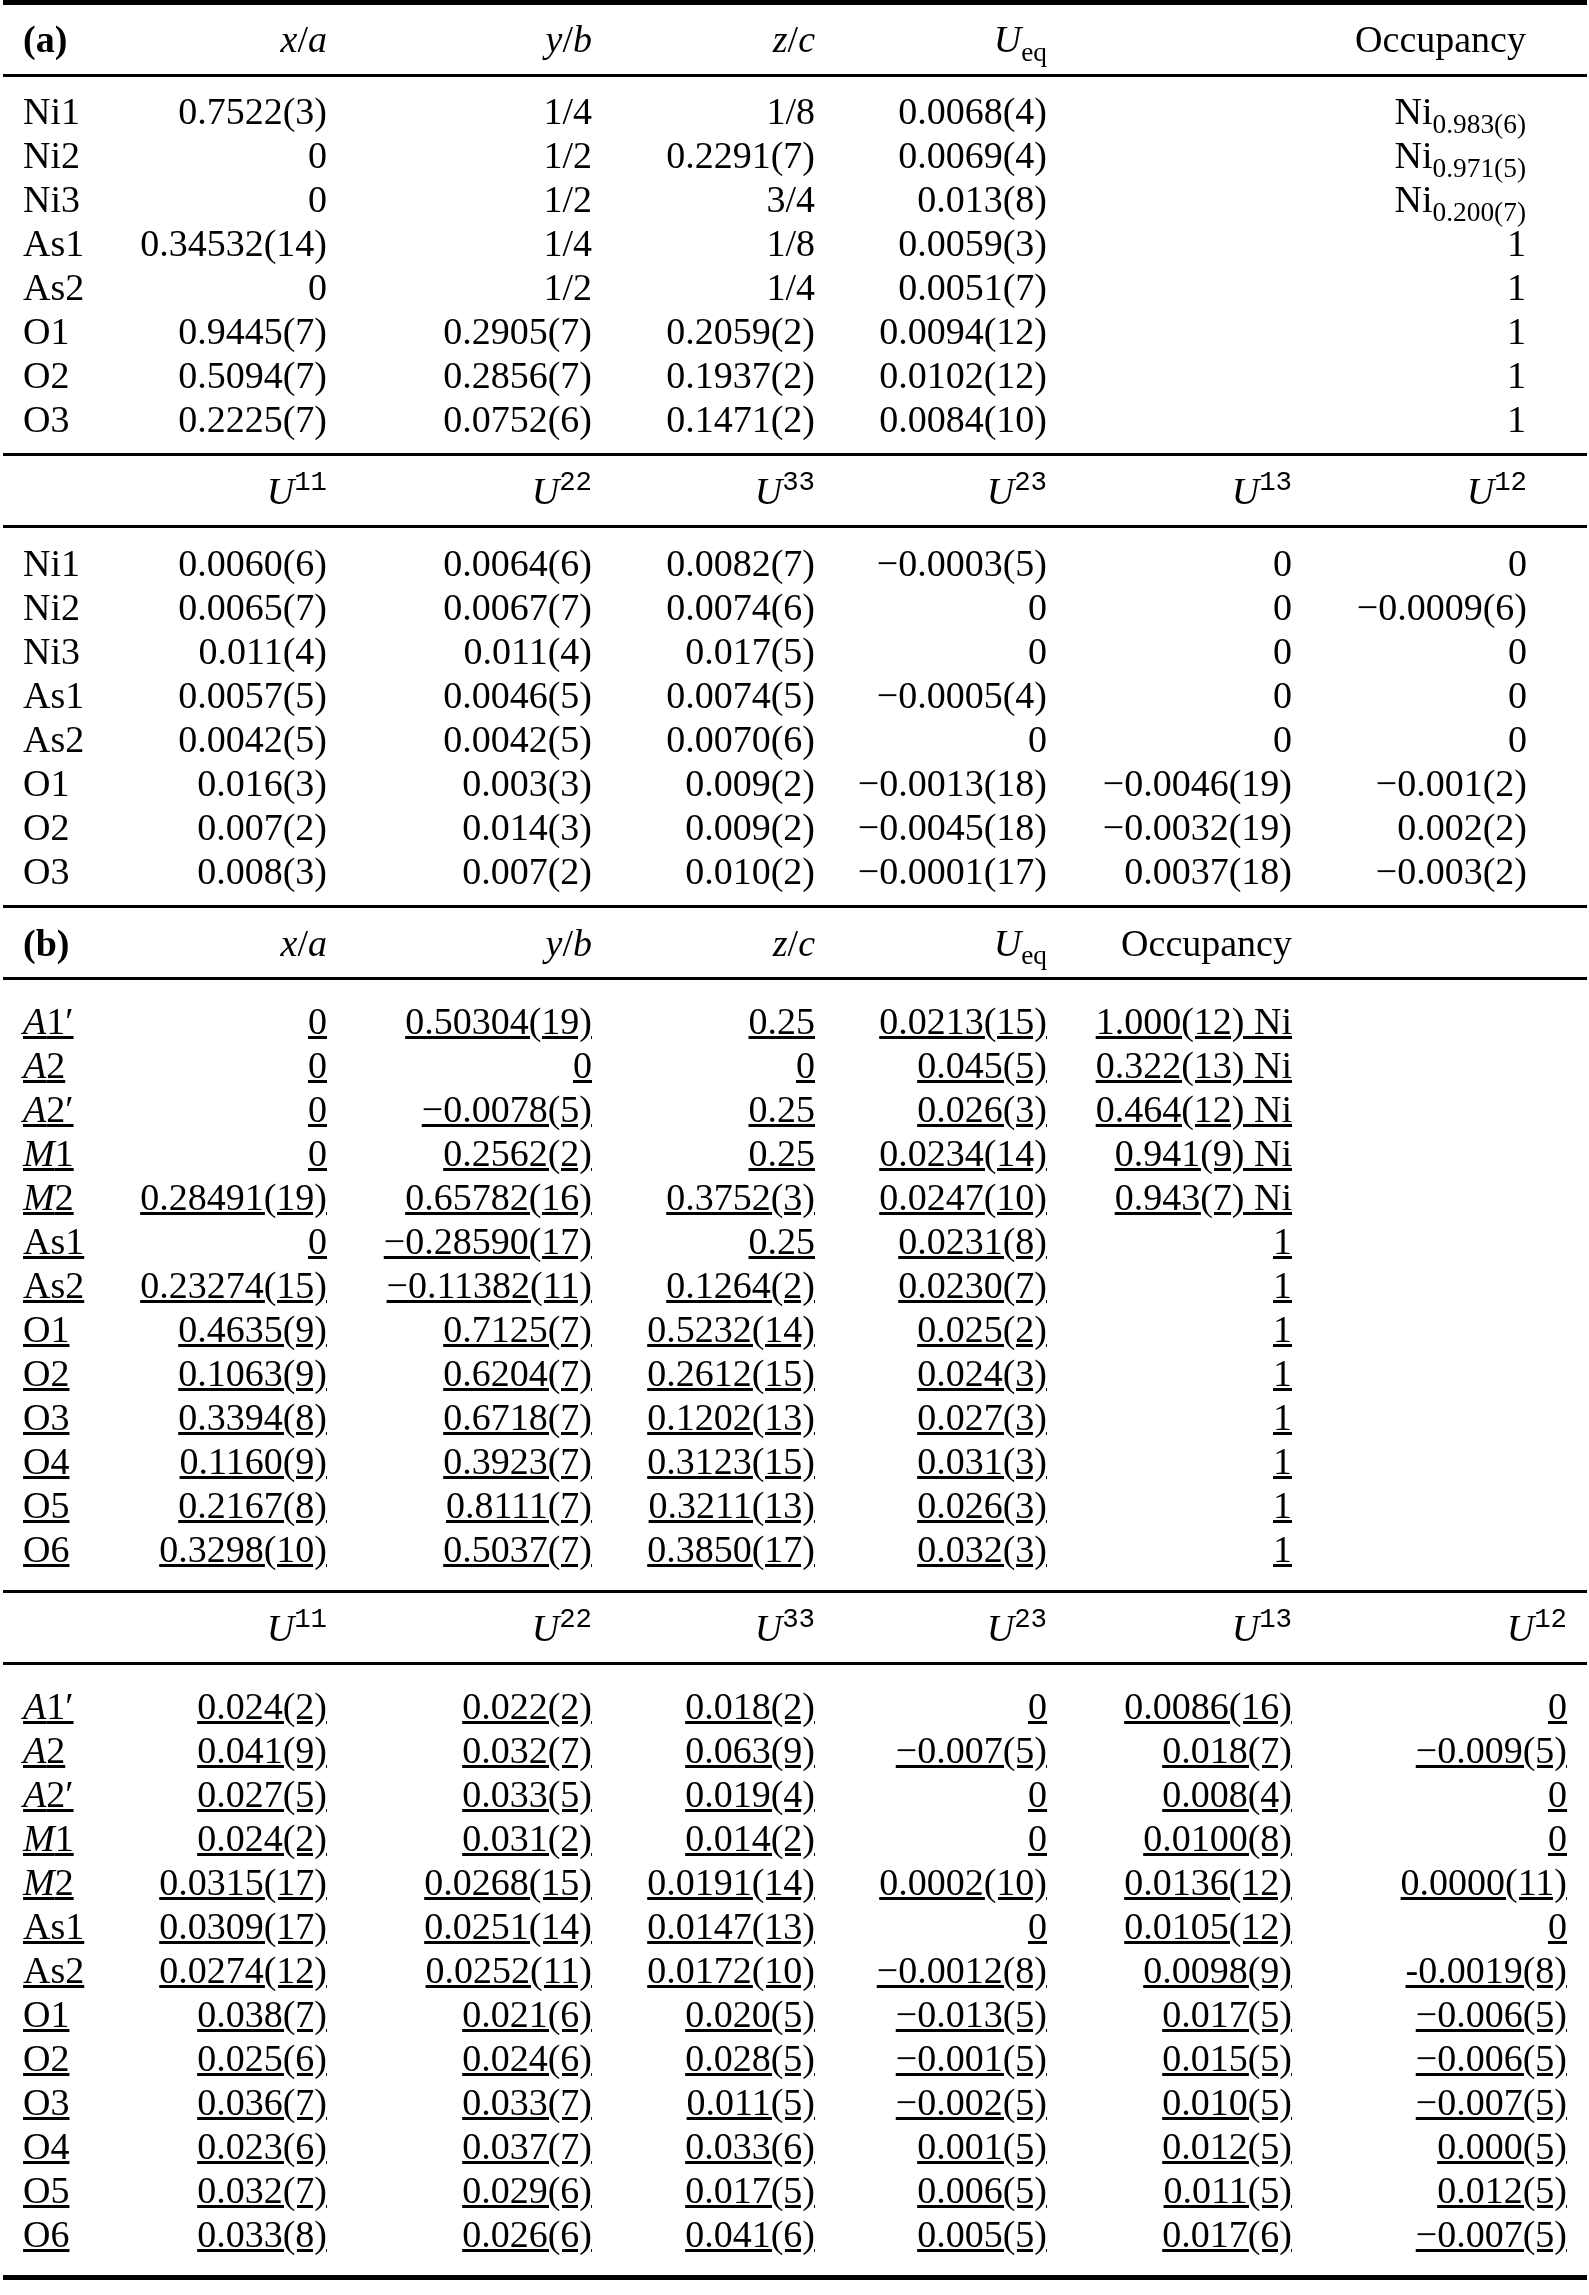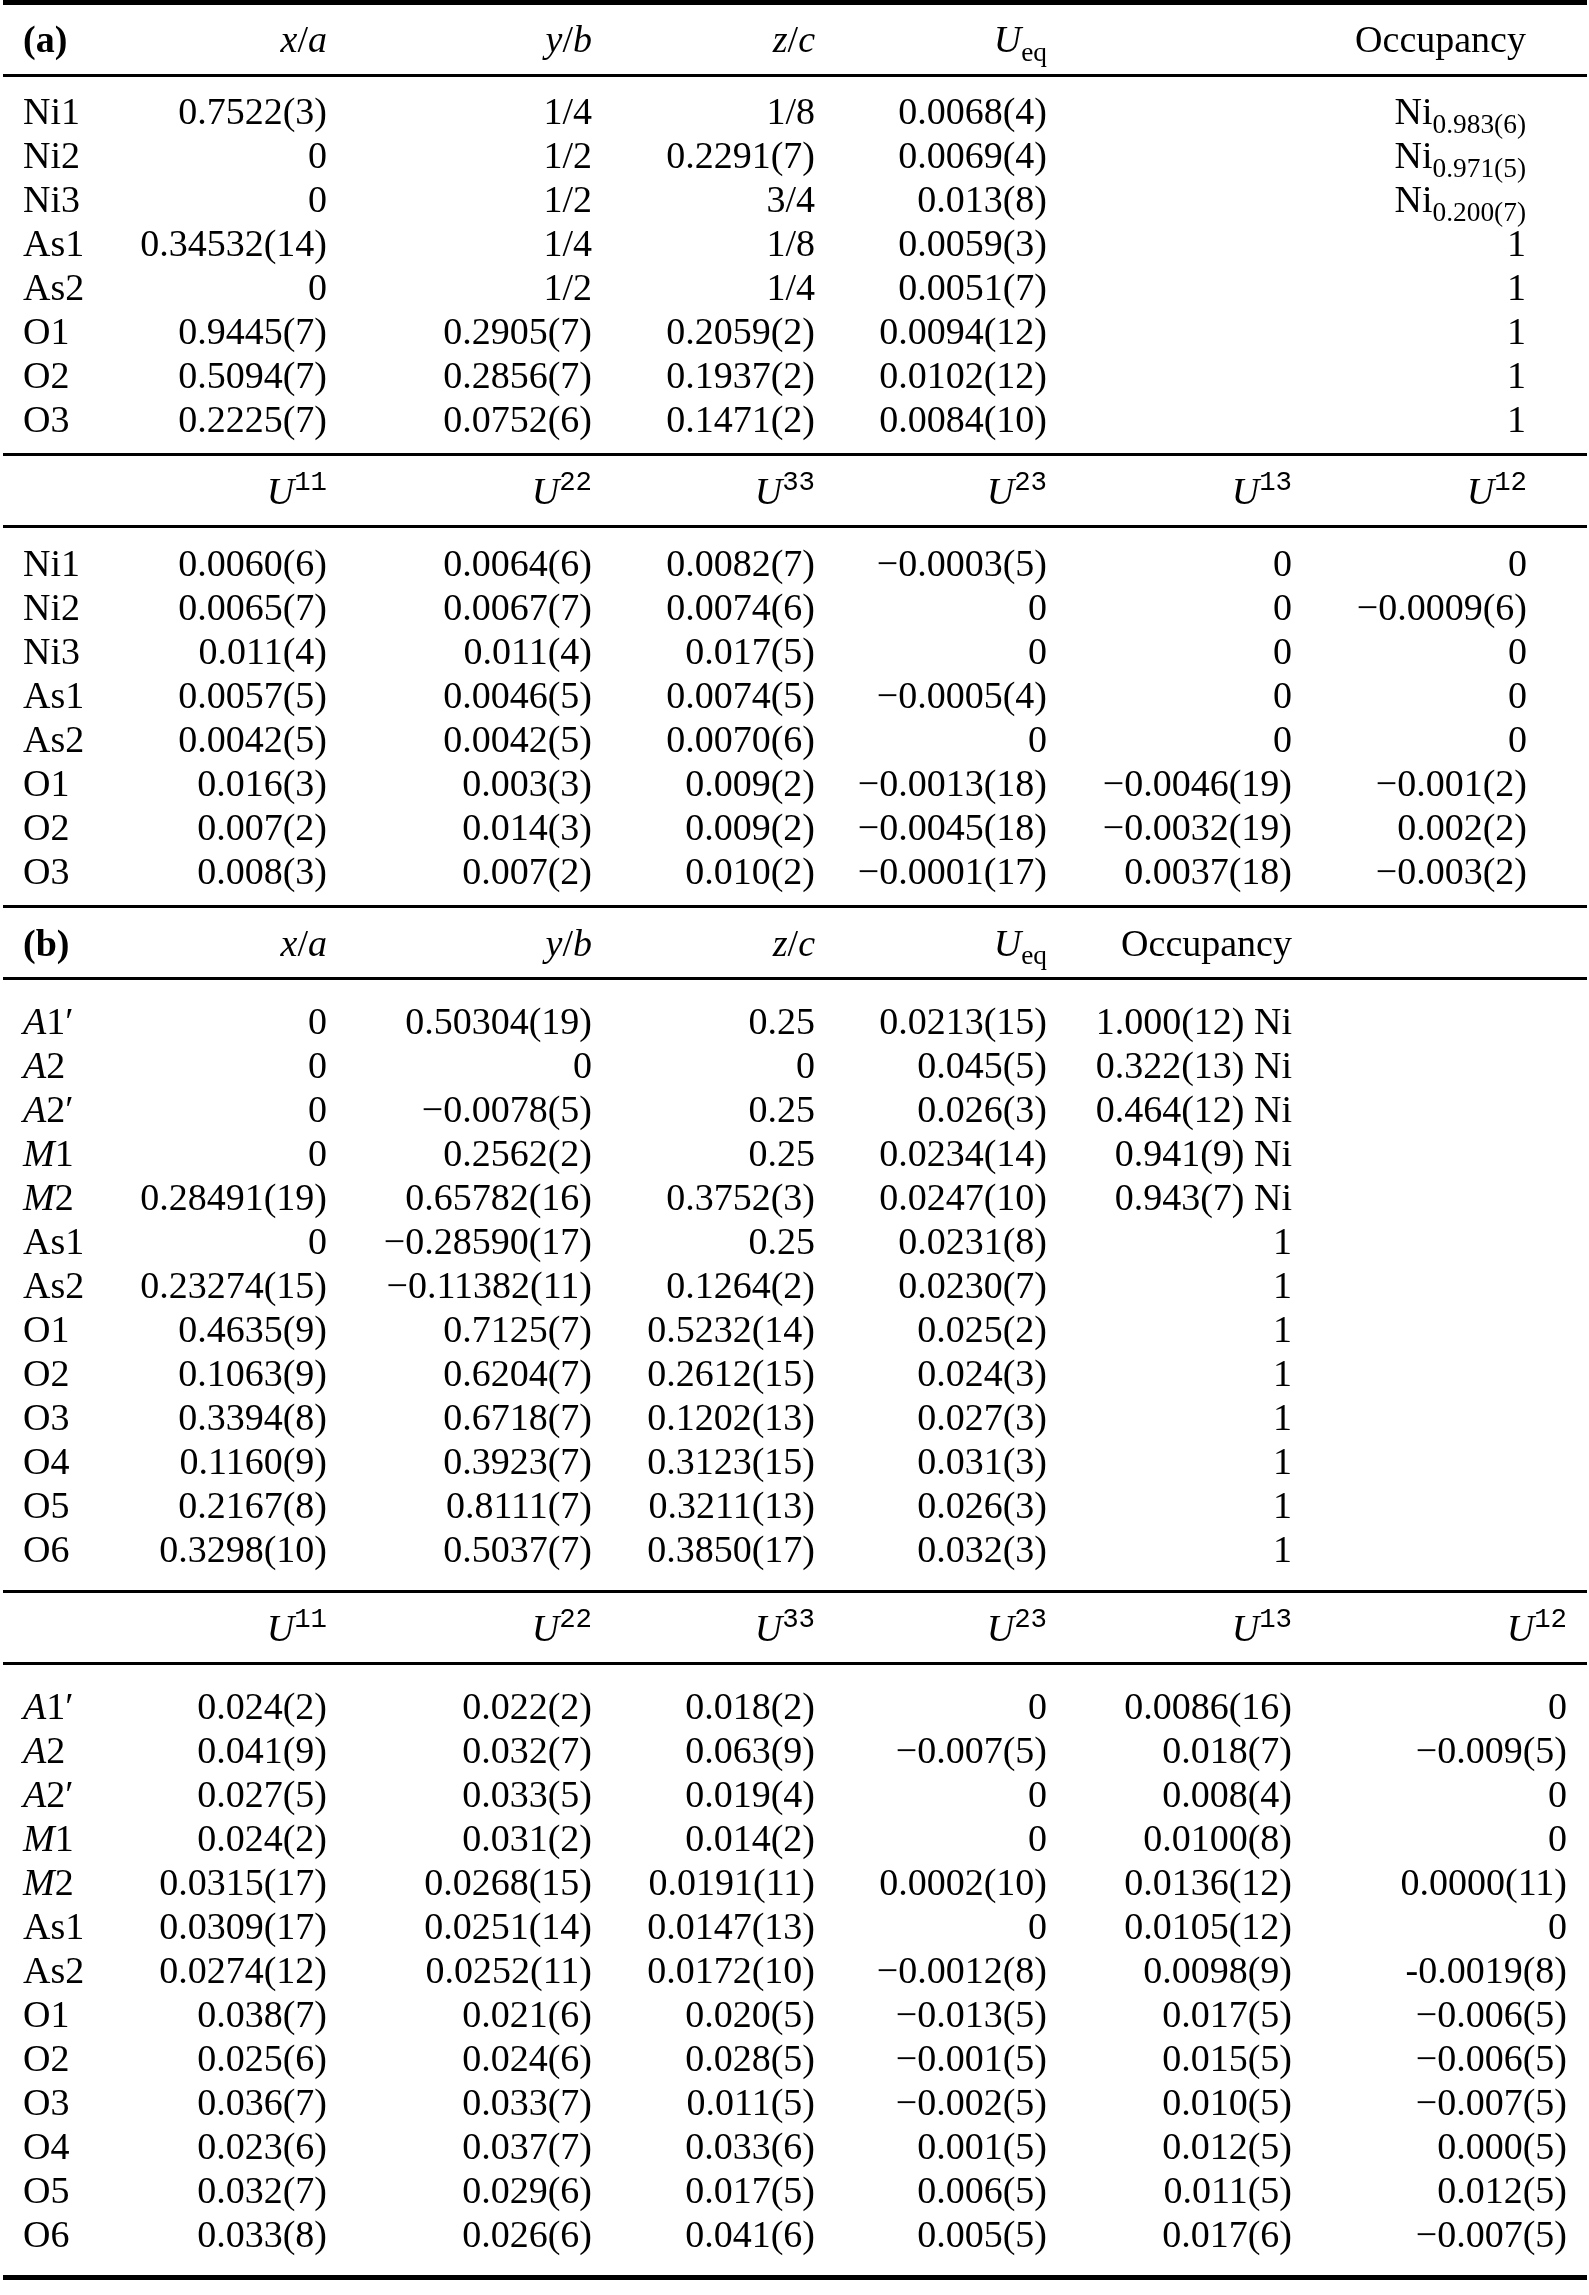--- a/index.html
+++ b/index.html
@@ -17,21 +17,21 @@
     width:1543px;margin:0 23px;
   }
   th,td{
     padding:0;font-weight:normal;text-align:right;
     vertical-align:baseline;white-space:nowrap;overflow:visible;
     height:44px;
   }
   .htab th{height:69px;vertical-align:middle;}
   .lab{text-align:left;}
   .btab{margin-top:12.3px;margin-bottom:12.3px;}
-  .btab.tall{margin-top:19px;margin-bottom:19px;}
+  .btab.tall{margin-top:19px;margin-bottom:19px;text-decoration:underline;}
   sub{font-size:72%;line-height:0;margin-top:7px;}
   sup{font-size:72%;line-height:0;font-family:Liberation Mono, monospace;}
   i{font-style:italic;}
   b{font-weight:bold;}
 </style>
 </head>
 <body style="background: rgb(255, 255, 255); color: rgb(0, 0, 0);">
 
 <div class="rule thick" style="background: rgb(0, 0, 0);"></div>
 
@@ -488,21 +488,21 @@
         <td class="num">0.031(2)</td>
         <td class="num">0.014(2)</td>
         <td class="num">0</td>
         <td class="num">0.0100(8)</td>
         <td class="num">0</td>
       </tr>
       <tr>
         <td class="lab"><i>M</i><span>2</span></td>
         <td class="num">0.0315(17)</td>
         <td class="num">0.0268(15)</td>
-        <td class="num">0.0191(11)</td>
+        <td class="num">0.0191(14)</td>
         <td class="num">0.0002(10)</td>
         <td class="num">0.0136(12)</td>
         <td class="num">0.0000(11)</td>
       </tr>
       <tr>
         <td class="lab">As1</td>
         <td class="num">0.0309(17)</td>
         <td class="num">0.0251(14)</td>
         <td class="num">0.0147(13)</td>
         <td class="num">0</td>

